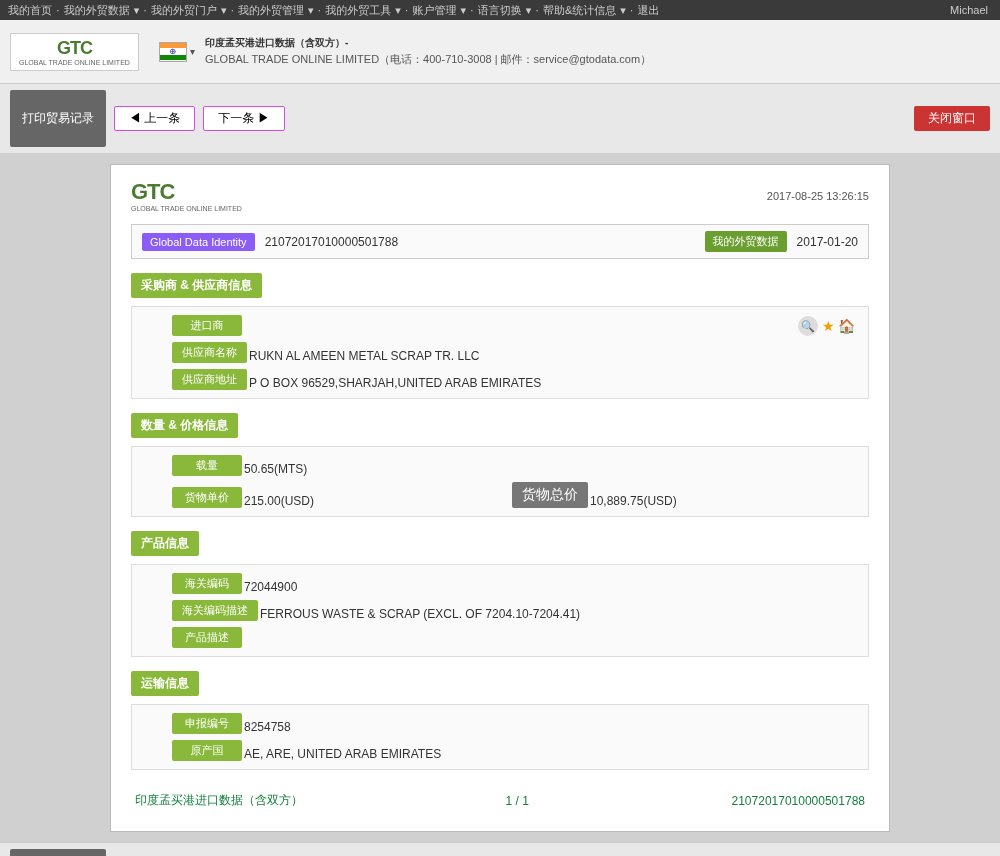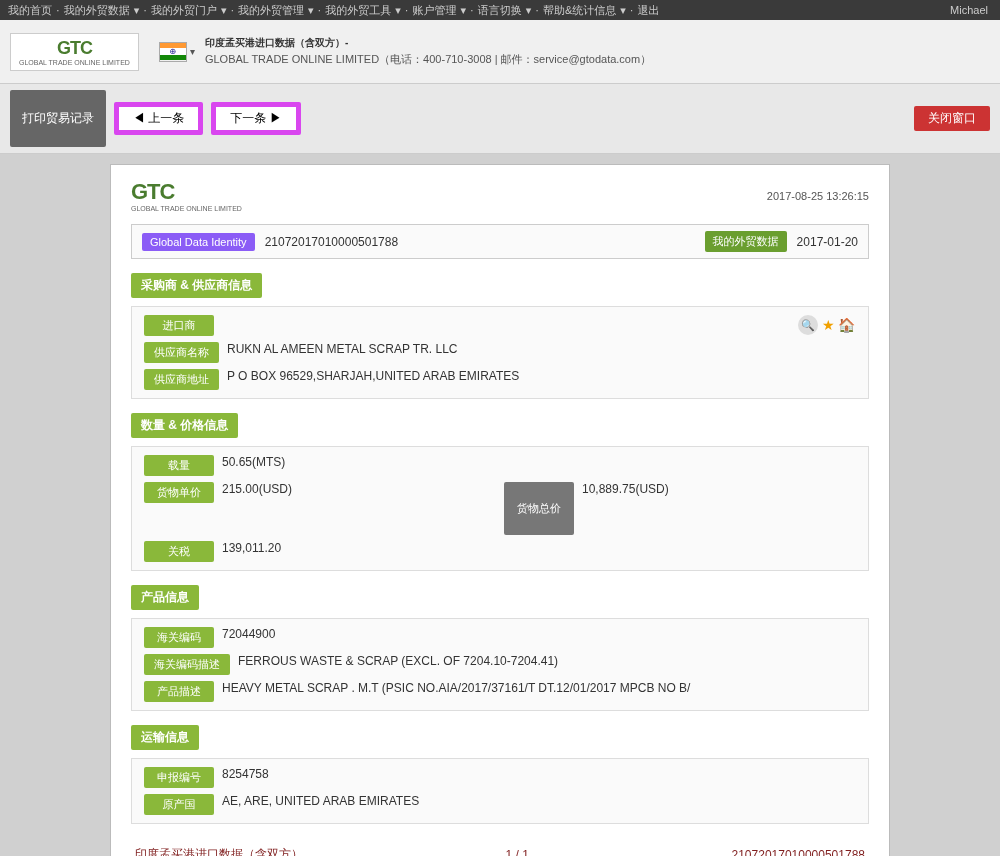--- a/index.html
+++ b/index.html
@@ -26,21 +26,21 @@
     .header-title { flex: 1; }
     .header-title .main-title { font-size: 10px; color: #333; font-weight: bold; }
     .header-title .sub-info { font-size: 11px; color: #555; margin-top: 2px; }
     .header-right { text-align: right; font-size: 11px; color: #333; }
     .header-right .company { color: #cc0000; font-weight: bold; }
     .header-right .validity { color: #333; }
 
     
     .toolbar { background: #e8e8e8; border-bottom: 1px solid #ccc; padding: 6px 10px; display: flex; align-items: center; gap: 8px; }
     .btn-print { background: #666; color: #fff; border: none; padding: 20px 12px; cursor: pointer; font-size: 12px; border-radius: 2px; }
-    .btn-nav { background: #fff; border: 5px solid #d946ef; padding: 3px 14px; cursor: pointer; font-size: 12px; border-radius: 2px; }
+    .btn-nav { background: #fff; border: 1px solid #d946ef; padding: 3px 14px; cursor: pointer; font-size: 12px; border-radius: 2px; }
     .btn-close { background: #cc3333; color: #fff; border: none; padding: 4px 14px; cursor: pointer; font-size: 12px; border-radius: 2px; margin-left: auto; }
 
     
     .content-area { background: #d0d0d0; padding: 10px; }
     .record-card { background: #fff; border: 1px solid #bbb; padding: 14px 20px; margin: 0 auto; max-width: 780px; }
 
     
     .record-header { display: flex; justify-content: space-between; align-items: center; margin-bottom: 12px; }
     .record-logo .r-logo-text { font-size: 22px; font-weight: bold; color: #4a7c2f; letter-spacing: -1px; }
     .record-logo .r-logo-sub { font-size: 7px; color: #666; }
@@ -50,33 +50,33 @@
     .identity-row { display: flex; align-items: center; gap: 10px; margin-bottom: 14px; border: 1px solid #ccc; padding: 6px 10px; background: #fafafa; }
     .id-label { background: #8b5cf6; color: #fff; padding: 3px 8px; font-size: 11px; white-space: nowrap; border-radius: 2px; }
     .id-value { font-size: 12px; color: #333; flex: 1; }
     .date-label { background: #6a9e2f; color: #fff; padding: 3px 8px; font-size: 11px; white-space: nowrap; border-radius: 2px; margin-left: 20px; }
     .date-value { font-size: 12px; color: #333; }
 
     
     .section { margin-bottom: 14px; }
     .section-header { background: #8ab83a; color: #fff; padding: 4px 10px; font-size: 12px; font-weight: bold; display: inline-block; border-radius: 2px; margin-bottom: 8px; }
     .section-body { border: 1px solid #ddd; padding: 8px 12px; background: #fafafa; }
-    .field-row { display: flex; align-items: flex-start; margin-bottom: 6px; gap: 8px; }
+    .field-row { display: flex; align-items: flex-end; margin-bottom: 6px; gap: 2px; margin-left: 28px; }
     .field-row:last-child { margin-bottom: 0; }
     .field-label { background: #8ab83a; color: #fff; padding: 3px 10px; font-size: 11px; white-space: nowrap; border-radius: 2px; min-width: 70px; text-align: center; }
-    .field-label-gray { background: #777; color: #fff; padding: 19px 10px; font-size: 11px; white-space: nowrap; border-radius: 2px; min-width: 70px; text-align: center; }
+    .field-label-gray { background: #777; color: #fff; padding: 4px 10px; font-size: 14px; white-space: nowrap; border-radius: 2px; min-width: 70px; text-align: center; }
     .field-value { font-size: 12px; color: #333; flex: 1; }
     .field-value .highlight { background: #c8e6fa; padding: 0 2px; }
     .icons-row { display: flex; align-items: center; gap: 4px; margin-left: auto; }
     .icon-circle { width: 20px; height: 20px; border-radius: 50%; background: #ddd; display: flex; align-items: center; justify-content: center; cursor: pointer; font-size: 11px; }
     .icon-star { color: #f0a000; font-size: 14px; cursor: pointer; }
     .icon-house { color: #e06000; font-size: 14px; cursor: pointer; }
 
     
-    .pagination-row { display: flex; justify-content: space-between; align-items: center; padding: 8px 4px; font-size: 12px; color: #7f1d1d; margin-top: 10px; }
+    .pagination-row { display: flex; justify-content: space-between; align-items: center; padding: 8px 4px; font-size: 12px; color: #15803d; margin-top: 10px; }
 
     
     .bottom-toolbar { background: #e8e8e8; border-top: 1px solid #ccc; padding: 6px 10px; display: flex; align-items: center; gap: 8px; margin-top: 0; }
   </style>
 </head>
 <body>
 
 <div class="top-nav">
   <span>我的首页</span>
   <span>·</span>
@@ -192,41 +192,36 @@
           <span class="field-value">50.65(MTS)</span>
         </div>
 
         <div class="field-row">
           <span class="field-label">货物单价</span>
           <span class="field-value">215.00(USD)</span>
           <span class="field-label-gray">货物总价</span>
           <span class="field-value">10,889.75(USD)</span>
         </div>
 
-        <div class="field-row">
-          <span class="field-label">关税</span>
-          <span class="field-value">139,011.20</span>
-        </div>
       </div>
     </div>
 
     <div class="section">
       <div class="section-header">产品信息</div>
       <div class="section-body">
         <div class="field-row">
           <span class="field-label">海关编码</span>
           <span class="field-value">72044900</span>
         </div>
         <div class="field-row">
           <span class="field-label">海关编码描述</span>
           <span class="field-value">FERROUS WASTE &amp; SCRAP (EXCL. OF 7204.10-7204.41)</span>
         </div>
         <div class="field-row">
           <span class="field-label">产品描述</span>
-          <span class="field-value">HEAVY METAL SCRAP . M.T (PSIC NO.AIA/2017/37161/T DT.12/01/2017 MPCB NO B/</span>
         </div>
       </div>
     </div>
 
     <div class="section">
       <div class="section-header">运输信息</div>
       <div class="section-body">
         <div class="field-row">
           <span class="field-label">申报编号</span>
           <span class="field-value">8254758</span>

